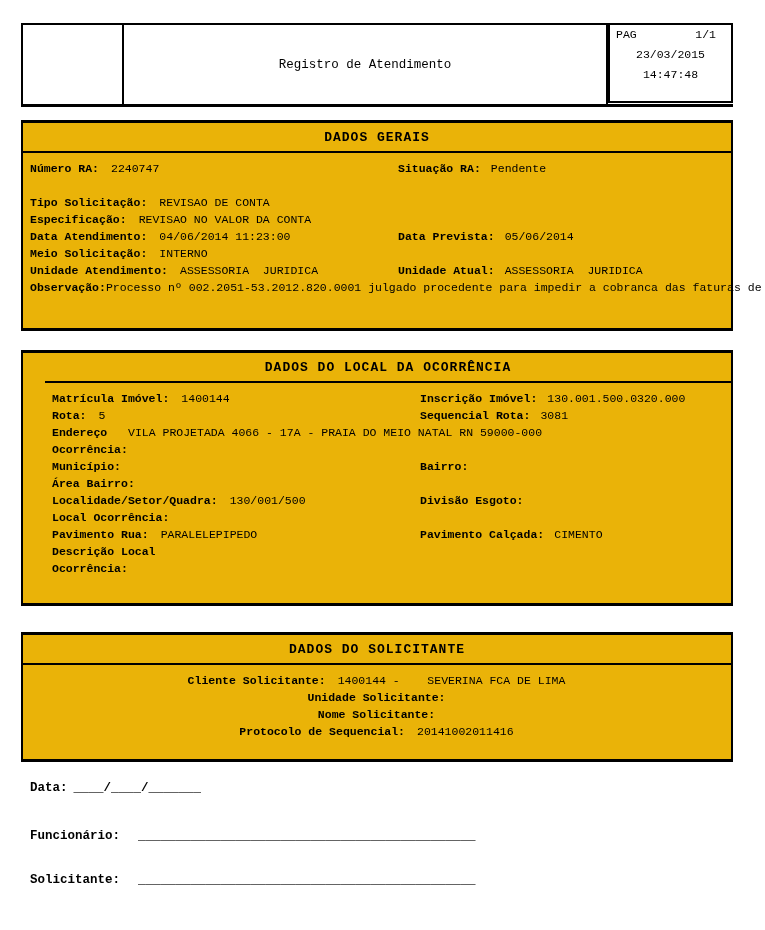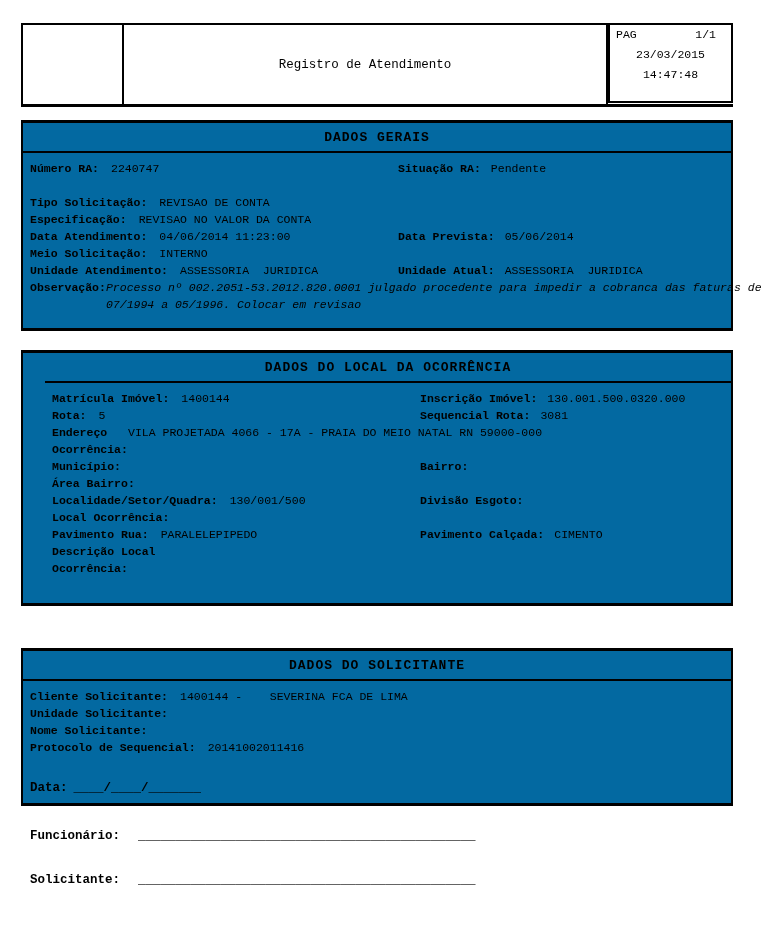--- a/index.html
+++ b/index.html
@@ -14,36 +14,36 @@
   
   .header { position:absolute; left:21px; top:23px; width:712px; height:84px; border-bottom:3px solid #000; }
   .logo-box { position:absolute; left:0; top:0; width:103px; height:100%; border:2px solid #000; border-bottom:none; }
   .title-box { position:absolute; left:103px; top:0; width:484px; height:100%; border:2px solid #000; border-left:none; border-bottom:none; display:flex; align-items:center; justify-content:center; }
   .title-box .ttl { font-weight:normal; font-size:12.5px; white-space:pre; }
   .pag-box { position:absolute; left:587px; top:0; width:125px; height:80px; border:2px solid #000; font-size:11.5px; line-height:20px; }
   .pag-line1 { display:flex; justify-content:space-between; padding:0 15px 0 6px; }
   .pag-center { text-align:center; }
 
   
-  .section { position:absolute; left:21px; width:712px; border:2px solid #000; border-top-width:3px; border-bottom-width:3px; background:#0369a1; }
+  .section { position:absolute; left:21px; width:712px; border:2px solid #000; border-top-width:3px; border-bottom-width:3px; background:#eab308; }
   #sec-gerais { top:120px; height:211px; }
   #sec-local { top:350px; height:256px;padding-left:22px; }
-  #sec-solic { top:648px; height:158px; }
+  #sec-solic { top:632px; height:130px;text-align:center; }
   .section-title { height:30px; border-bottom:2px solid #000; display:flex; align-items:center; justify-content:center; font-weight:bold; font-size:13px; letter-spacing:1px; white-space:pre; }
   .section-body { position:relative; padding:7px 8px 0 7px; font-size:11.5px; }
   .row { position:relative; line-height:17px; min-height:17px; }
   .lbl { font-weight:bold; white-space:pre; }
   .val { white-space:pre; margin-left:12px; }
   .col2 { position:absolute; left:368px; top:0; }
   .col2 .val { margin-left:10px; }
   .row-flex { display:flex; }
   .hang-end { flex:0 0 76px; }
   .hang-obs { flex:0 0 75px; }
   .hang-val { white-space:pre; margin-left:0; }
-  .obs-block { flex:1;font-style:italic; }
+  .obs-block { flex:1; }
   .obs-line { display:block; white-space:pre; }
   .spacer { height:17px; }
 
   
   .sig { position:absolute; font-size:12.5px; font-weight:bold; line-height:15px; }
   #sig-data { left:30px; top:781px; }
   #sig-func { left:30px; top:829px; }
   #sig-sol  { left:30px; top:873px; }
   .sig .lbl { white-space:pre; }
   .sig-line { white-space:pre; margin-left:18px; }
@@ -76,21 +76,20 @@
       <div class="spacer"></div>
       <div class="row"><span class="lbl">Tipo Solicitação:</span><span class="val">REVISAO DE CONTA</span></div>
       <div class="row"><span class="lbl">Especificação:</span><span class="val">REVISAO NO VALOR DA CONTA</span></div>
       <div class="row"><span class="lbl">Data Atendimento:</span><span class="val">04/06/2014 11:23:00</span><span class="col2"><span class="lbl">Data Prevista:</span><span class="val">05/06/2014</span></span></div>
       <div class="row"><span class="lbl">Meio Solicitação:</span><span class="val">INTERNO</span></div>
       <div class="row"><span class="lbl">Unidade Atendimento:</span><span class="val">ASSESSORIA  JURIDICA</span><span class="col2"><span class="lbl">Unidade Atual:</span><span class="val">ASSESSORIA  JURIDICA</span></span></div>
       <div class="row row-flex">
           <span class="lbl hang-obs">Observação:</span>
           <span class="obs-block">
             <span class="obs-line">Processo nº 002.2051-53.2012.820.0001 julgado procedente para impedir a cobranca das faturas de</span>
-            <span class="obs-line">07/1994 a 05/1996. Colocar em revisao</span>
           </span>
         </div>
     </div>
   </div>
 
   <div class="section" id="sec-local">
     <div class="section-title">DADOS DO LOCAL DA OCORRÊNCIA</div>
     <div class="section-body">
       <div class="row"><span class="lbl">Matrícula Imóvel:</span><span class="val">1400144</span><span class="col2"><span class="lbl">Inscrição Imóvel:</span><span class="val">130.001.500.0320.000</span></span></div>
       <div class="row"><span class="lbl">Rota:</span><span class="val">5</span><span class="col2"><span class="lbl">Sequencial Rota:</span><span class="val">3081</span></span></div>

